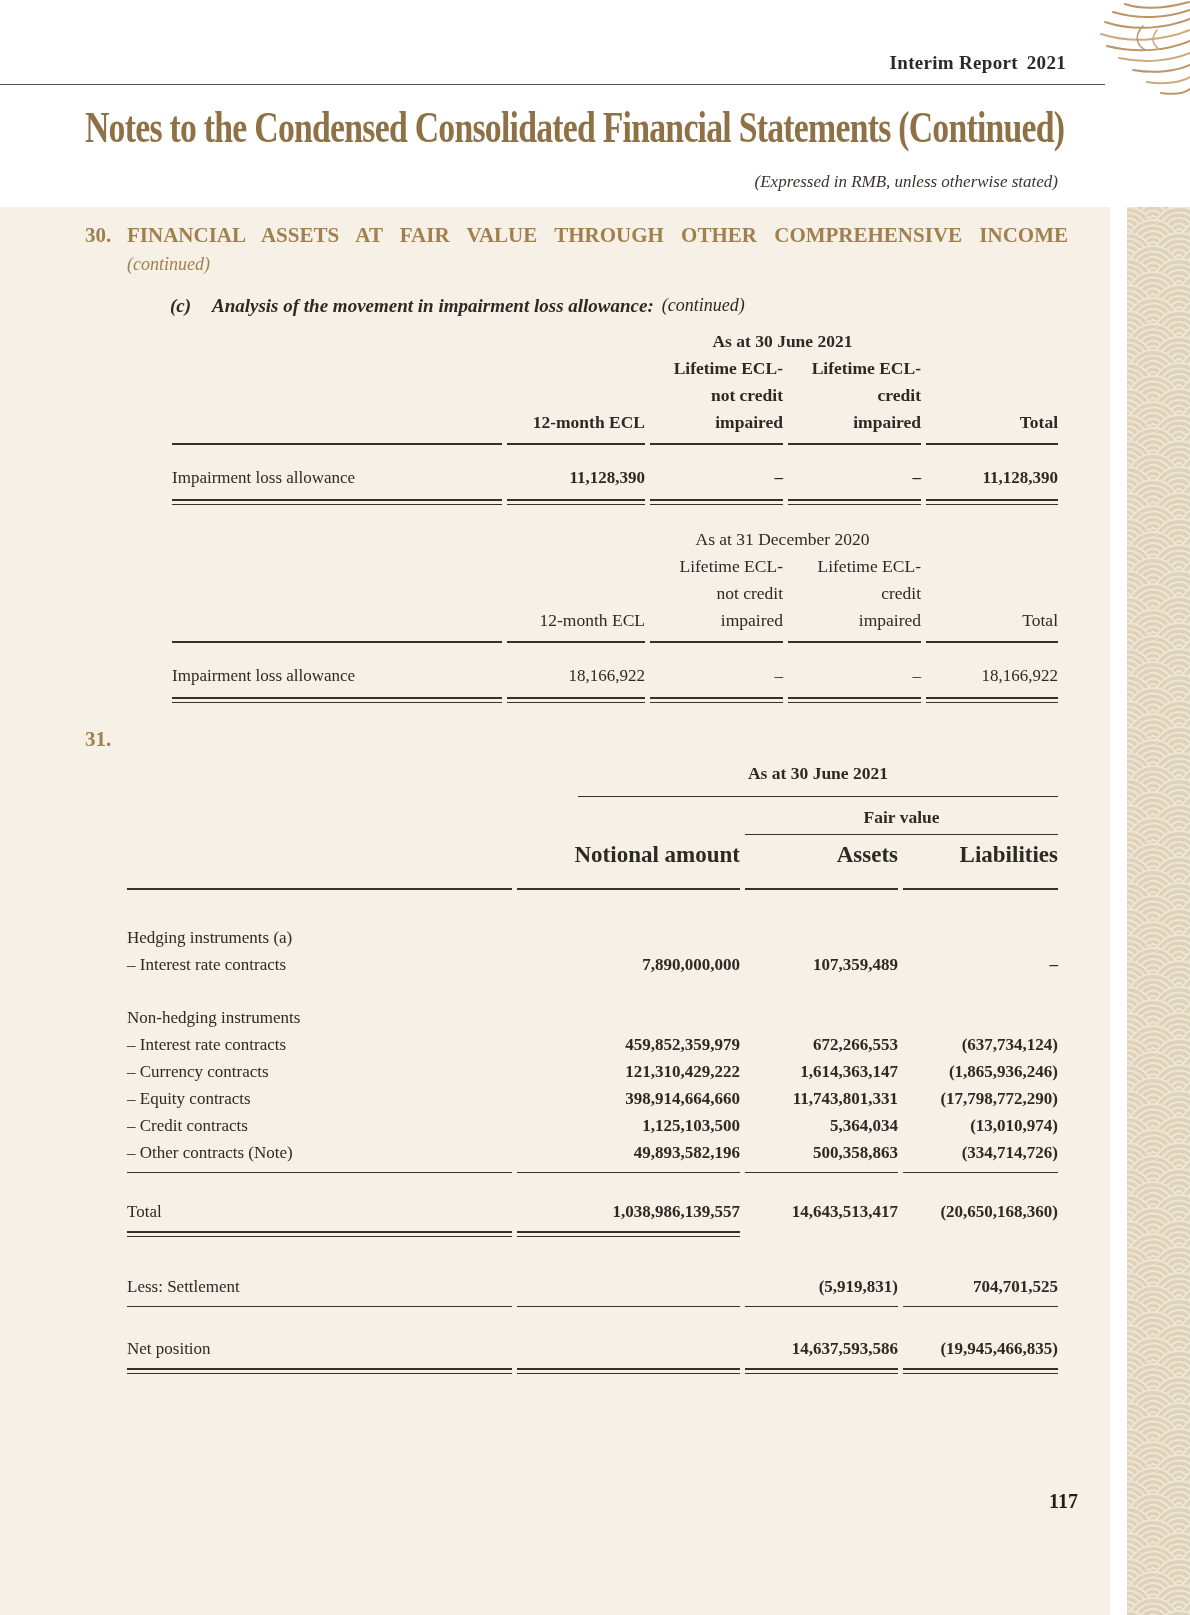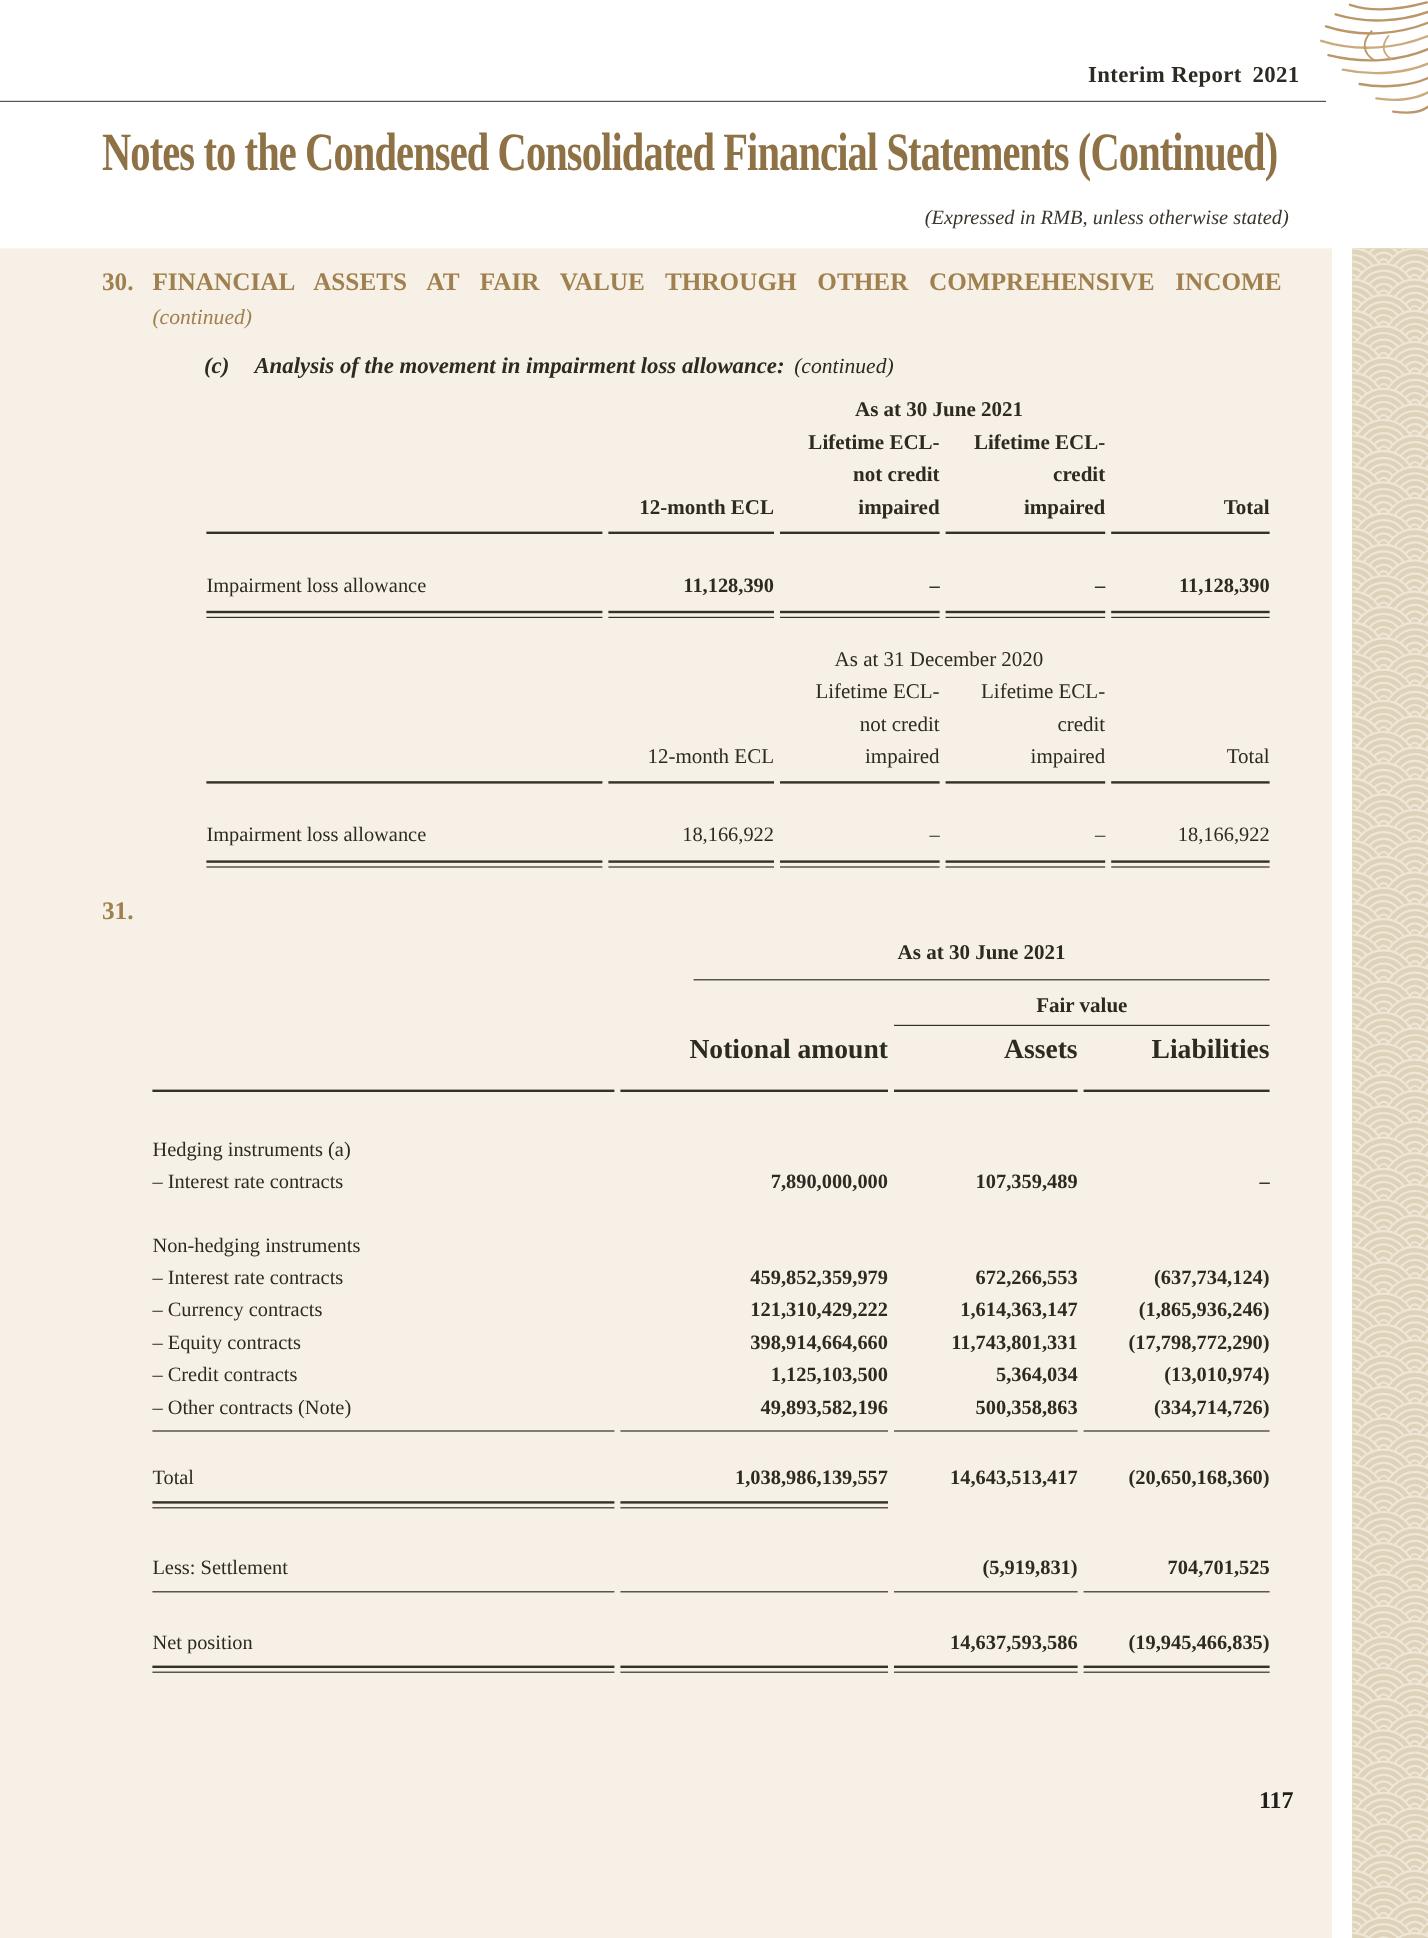--- a/index.html
+++ b/index.html
@@ -4,29 +4,29 @@
 <style>
   html,body{margin:0;padding:0;background:#e8e8e8;}
   .page{
     position:relative;width:1190px;height:1615px;margin:0 auto;
     background:#ffffff;overflow:hidden;
     font-family:"Liberation Serif","DejaVu Serif",serif;
     color:#2d2a24;
   }
   
   .ornament{position:absolute;top:0;right:0;}
-  .hdr-report{position:absolute;top:52px;right:107px;font-size:19px;font-weight:bold;letter-spacing:.3px;}
+  .hdr-report{position:absolute;top:52px;right:124px;font-size:19px;font-weight:bold;letter-spacing:.3px;}
   .hdr-report .yr{margin-left:9px;}
   .hdr-rule{position:absolute;top:84px;left:0;width:1105px;border-top:1.6px solid #55504a;}
   .doc-title{
     position:absolute;top:101px;left:85px;white-space:nowrap;
     font-size:45px;font-weight:bold;color:#8e7245;letter-spacing:-1px;
     transform:scaleX(0.75);transform-origin:left top;
   }
-  .doc-subtitle{position:absolute;top:172px;right:116px;font-style:italic;font-size:17px;color:#3a352e;}
+  .doc-subtitle{position:absolute;top:172px;right:132px;font-style:italic;font-size:17px;color:#3a352e;}
   
   .content{position:absolute;top:207px;left:0;width:1110px;height:1408px;background:#f6f0e6;}
   .strip{position:absolute;top:207px;right:0;width:63px;height:1408px;display:block;}
   .sec-heading{display:flex;margin:16px 0 0 85px;font-size:21px;font-weight:bold;color:#a0804e;}
   .sec-num{width:42px;flex:0 0 42px;}
   .sec-text-just{width:941px;text-align:justify;text-align-last:justify;}
   .sec-cont{margin:6px 0 0 127px;font-size:18px;font-style:italic;color:#a0804e;}
   .sub-heading{display:flex;margin:20px 0 0 170px;font-size:19px;}
   .sub-num{width:42px;flex:0 0 42px;font-weight:bold;font-style:italic;}
   .sub-text{font-weight:bold;font-style:italic;}
@@ -36,21 +36,21 @@
   table{border-collapse:separate;border-spacing:5px 0;font-size:17px;color:#2d2a24;}
   td{padding:0;vertical-align:bottom;}
   .num{text-align:right;}
   .b{font-weight:bold;}
   .t30{margin:14px 0 0 167px;}
   .t30 .period td{height:24px;vertical-align:top;text-align:center;font-weight:bold;font-size:17.5px;}
   .t30.reg .period td{font-weight:normal;}
   .t30 .heads td{border-bottom:2.5px solid #34302a;padding-bottom:7px;}
   .hl{height:27px;line-height:27px;font-size:17.5px;font-weight:bold;text-align:right;}
   .t30.reg .hl{font-weight:normal;}
-  .t30 .data td{padding-top:32px;padding-bottom:10px;line-height:22px;}
+  .t30 .data td{padding-top:22px;padding-bottom:10px;line-height:22px;}
   .t30 .data .val{font-weight:bold;}
   .t30.reg .data .val{font-weight:normal;}
   .rule td{padding:0;vertical-align:top;}
   .dbl{border-top:2px solid #34302a;border-bottom:1px solid #34302a;height:3px;}
   .sgl{border-top:1.6px solid #34302a;height:1px;}
   .t31{margin:10px 0 0 122px;}
   .t31 .r-period td{vertical-align:top;}
   .period-line{margin-left:61px;text-align:center;font-weight:bold;font-size:17.5px;line-height:22px;padding-bottom:12px;border-bottom:1.5px solid #34302a;}
   .t31 .r-fv td{vertical-align:top;}
   .fv-line{text-align:center;font-weight:bold;font-size:17.5px;line-height:22px;padding-top:9px;padding-bottom:6px;border-bottom:1.5px solid #34302a;}

